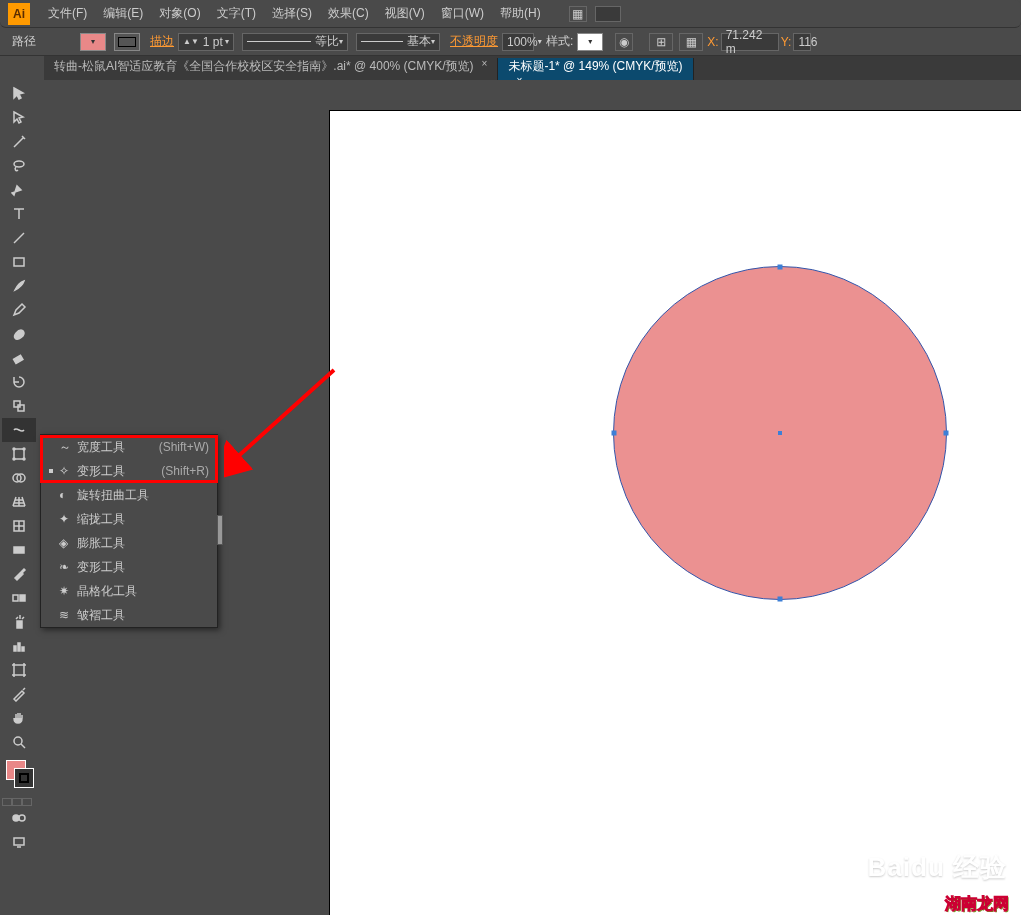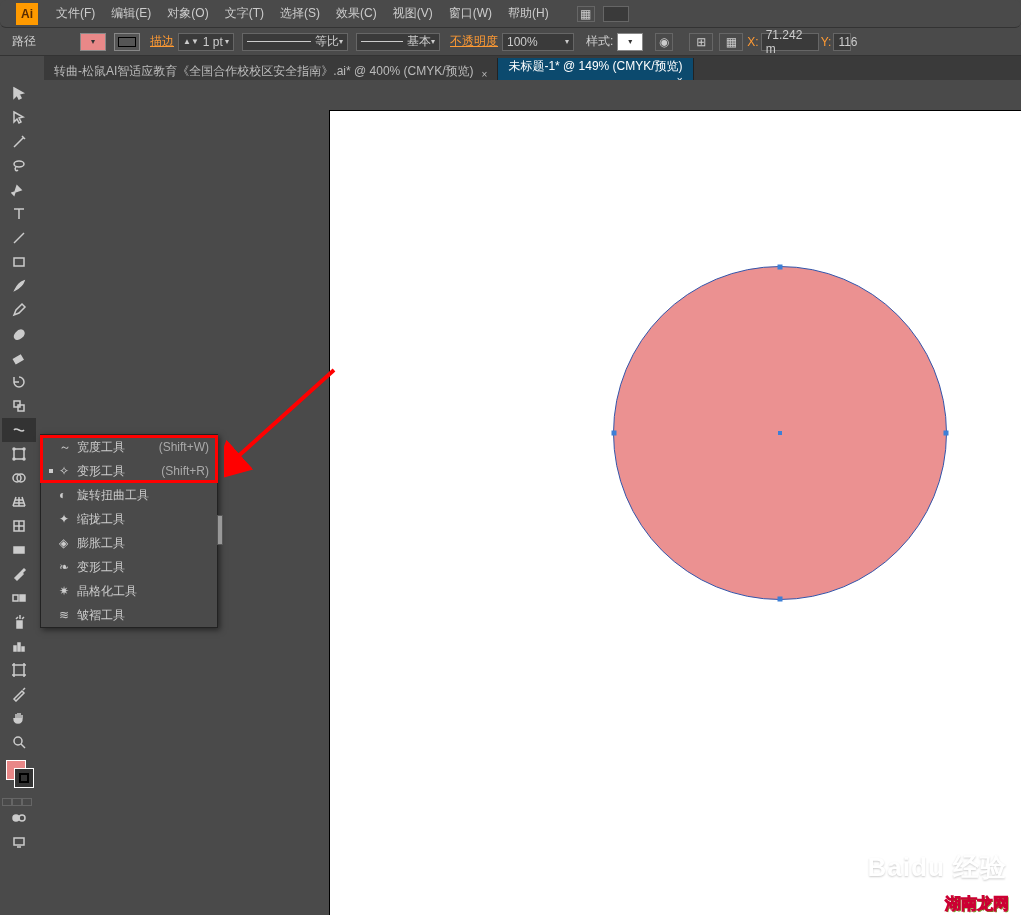--- a/index.html
+++ b/index.html
@@ -1,40 +1,40 @@
 <!DOCTYPE html>
 <html><head>
 <meta charset="utf-8">
 <style>
   * { box-sizing: border-box; margin: 0; padding: 0; font-family: "Microsoft YaHei", Arial, sans-serif; }
   body { width: 1021px; height: 915px; background: #4a4a4a; overflow: hidden; position: relative; font-size: 12px; color: #ccc; }
 
   
-  .top-menu { height: 28px; background: #4a4a4a; display: flex; align-items: center; padding: 0 16px; border-bottom: 1px solid #333; border-radius: 6px; }
+  .top-menu { height: 28px; background: #4a4a4a; display: flex; align-items: center; padding: 0 8px; border-bottom: 1px solid #333; border-radius: 6px; }
   .ai-logo { width: 22px; height: 22px; background: #ff9a00; color: #5a2c00; font-weight: bold; display: flex; align-items: center; justify-content: center; font-size: 12px; margin-right: 10px; }
   .menu-item { padding: 4px 8px; cursor: default; color: #ccc; }
   .ess-btn { width:18px; height:16px; border:1px solid #666; margin-left:20px; display:flex; align-items:center; justify-content:center; }
   .ess-btn2 { width:26px; height:16px; border:1px solid #666; margin-left:8px; background:#3a3a3a;}
   
   
   .control-bar { height: 28px; background: #4a4a4a; display: flex; align-items: center; padding: 0 12px; border-bottom: 1px solid #333; color: #ccc; }
   .swatch { width: 26px; height: 18px; border: 1px solid #888; margin: 0 4px; display:flex; align-items:center; justify-content:center;}
   .fill-swatch { background: #e98888; }
   .stroke-swatch { background: #555; position:relative;}
   .stroke-swatch::after{content:'';position:absolute;inset:3px; border:1px solid #000;}
   .stroke-label { color: #ff9a33; margin-left:6px; text-decoration:underline;}
   .ctrl-drop { height: 18px; border: 1px solid #666; display: flex; align-items: center; padding: 0 4px; margin: 0 4px; background:#3a3a3a;}
   .ctrl-drop .caret { margin-left: auto; font-size: 8px; }
   .ctrl-box { height:18px; border:1px solid #666; padding:0 4px; display:flex; align-items:center; background:#3a3a3a; margin:10px 2px;}
   .orange-txt{color:#ff9a33;}
 
   
   .tab-bar { height: 24px; background: #3a3a3a; display: flex; align-items: flex-end; }
   .tab-spacer{width:44px; height:24px; background:#4a4a4a;}
-  .tab { height: 22px; padding: 0 10px; display: flex; align-items: flex-end; background: #3a3a3a; color: #bbb; border-right:1px solid #222;}
+  .tab { height: 22px; padding: 0 10px; display: flex; align-items: flex-start; background: #3a3a3a; color: #bbb; border-right:1px solid #222;}
   .tab.active { background: #0c4a6e; color: #fff; flex-direction: column; }
   .tab .close { margin-left: 8px; font-size: 10px; }
 
   
   .tool-col { position: absolute; left: 2px; top: 82px; width: 38px; background: #4a4a4a; display: flex; flex-direction: column; }
   .tool-btn { width: 34px; height: 24px; display: flex; align-items: center; justify-content: center; color: #ccc; position:relative;}
   .tool-btn svg{width:16px;height:16px;fill:none;stroke:#ccc;stroke-width:1.5;}
   .tool-btn.active{background:#333;}
   .fill-stroke { position:relative; width:34px; height:40px; margin-top:4px;}
   .fs-f{position:absolute; left:4px; top:2px; width:20px;height:20px; background:#e98888; border:1px solid #fff;}
@@ -104,21 +104,21 @@
       <span style="flex:1;border-top:1px solid #ccc;margin-right:4px;height:0;"></span>
       <span>等比</span>
       <span class="caret">▾</span>
     </div>
   <div class="ctrl-drop" style="width:84px">
       <span style="flex:1;border-top:1px solid #ccc;margin-right:4px;height:0;"></span>
       <span>基本</span>
       <span class="caret">▾</span>
     </div>
   <span class="orange-txt" style="margin-left:6px; text-decoration:underline;">不透明度</span>
-  <div class="ctrl-drop" style="width:72px">
+  <div class="ctrl-drop" style="width:32px">
       <span>100%</span>
       <span class="caret">▾</span>
     </div>
   <span style="margin-left:8px">样式:</span>
   <div class="swatch" style="background:#fff;">
       <span style="font-size:8px;color:#333;">▾</span>
     </div>
   <div style="width:18px;height:18px;border:1px solid #666;margin-left:8px;display:flex;align-items:center;justify-content:center;">◉</div>
   <div style="width:24px;height:18px;border:1px solid #666;margin-left:16px;display:flex;align-items:center;justify-content:center;">⊞</div>
   <div style="width:24px;height:18px;border:1px solid #666;margin-left:6px;display:flex;align-items:center;justify-content:center;">▦</div>

